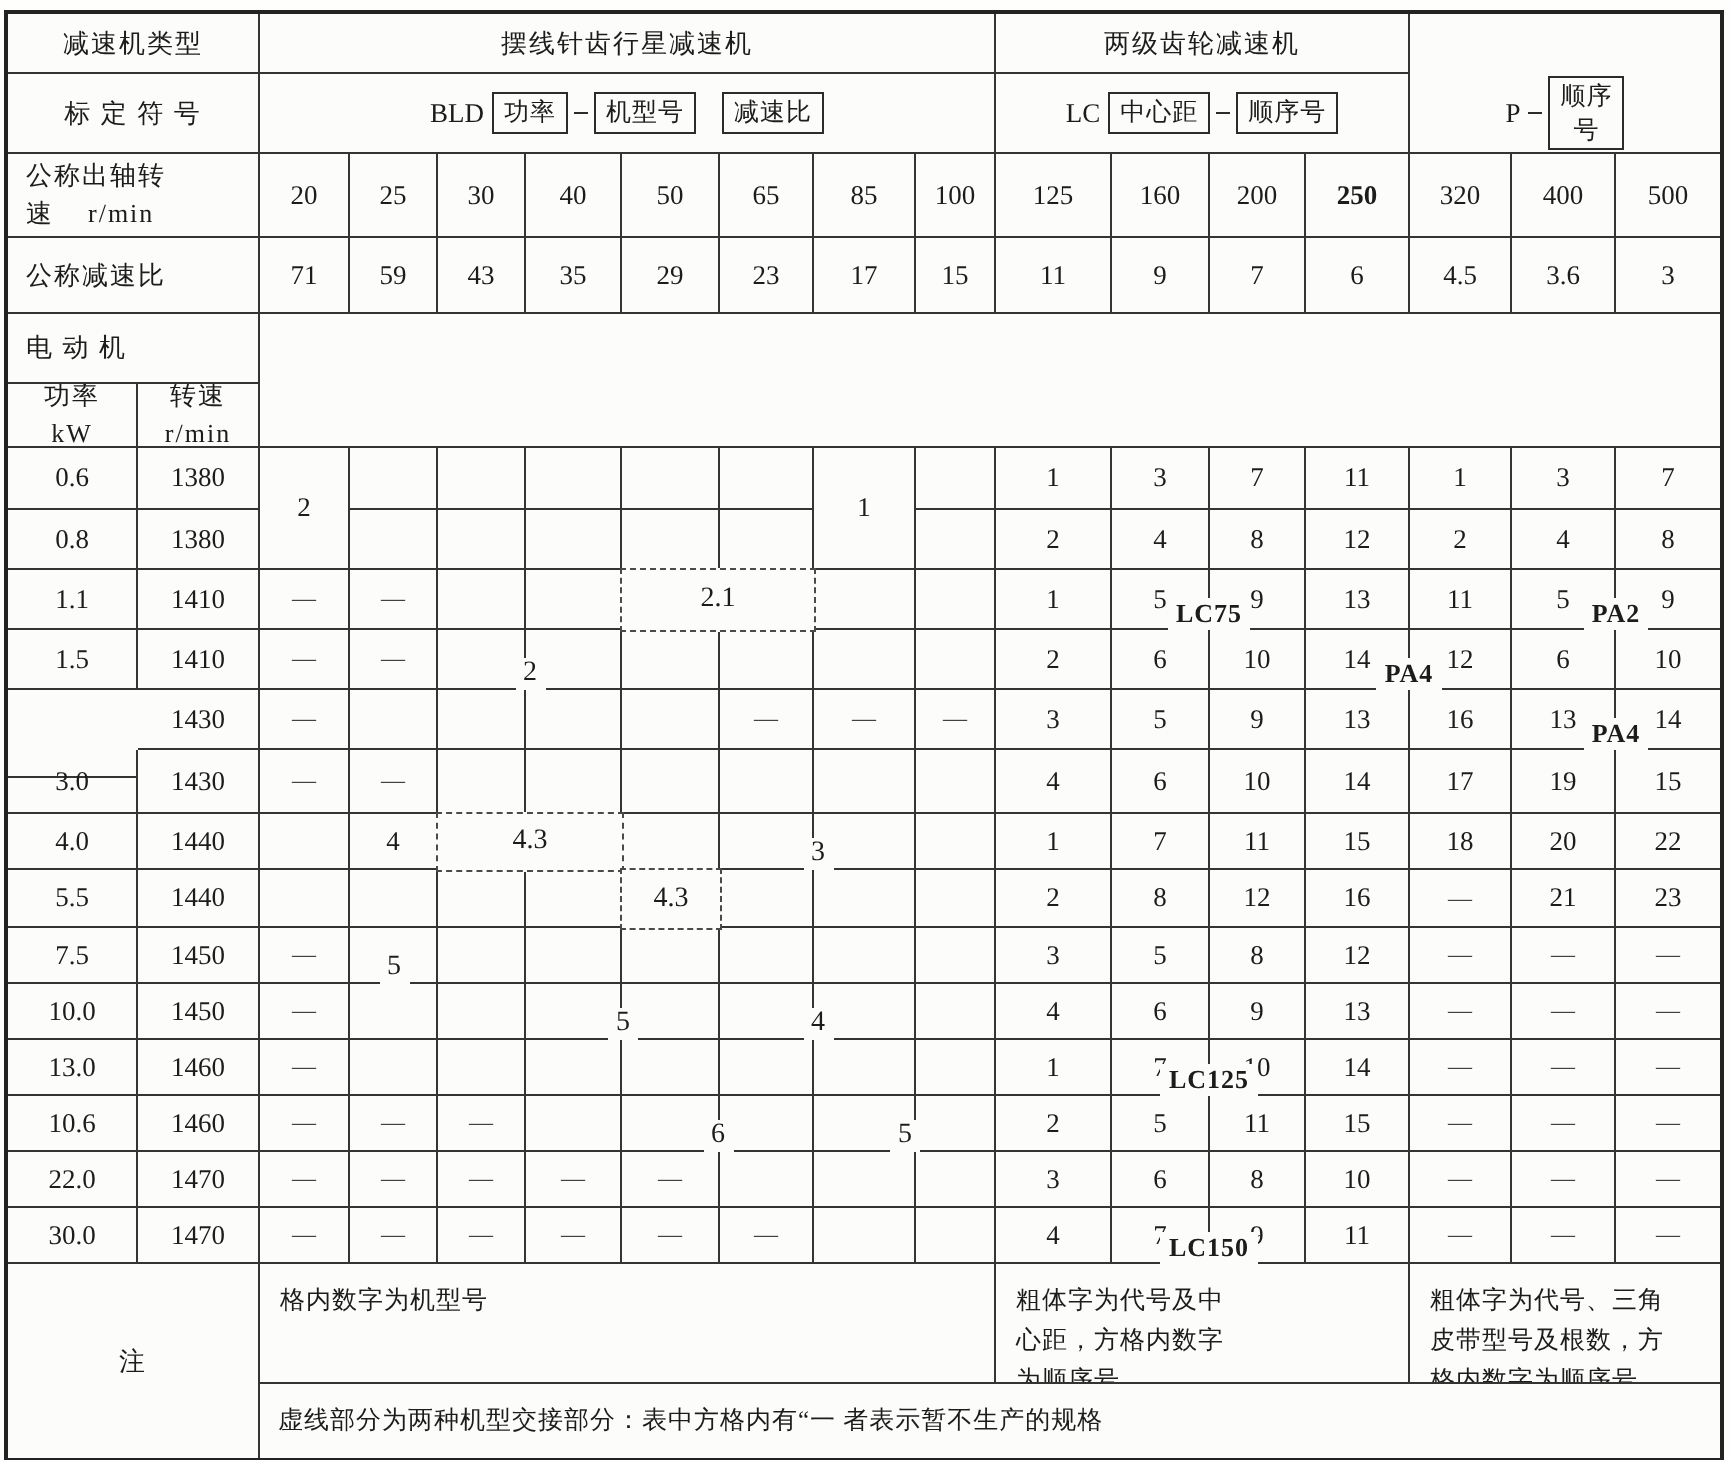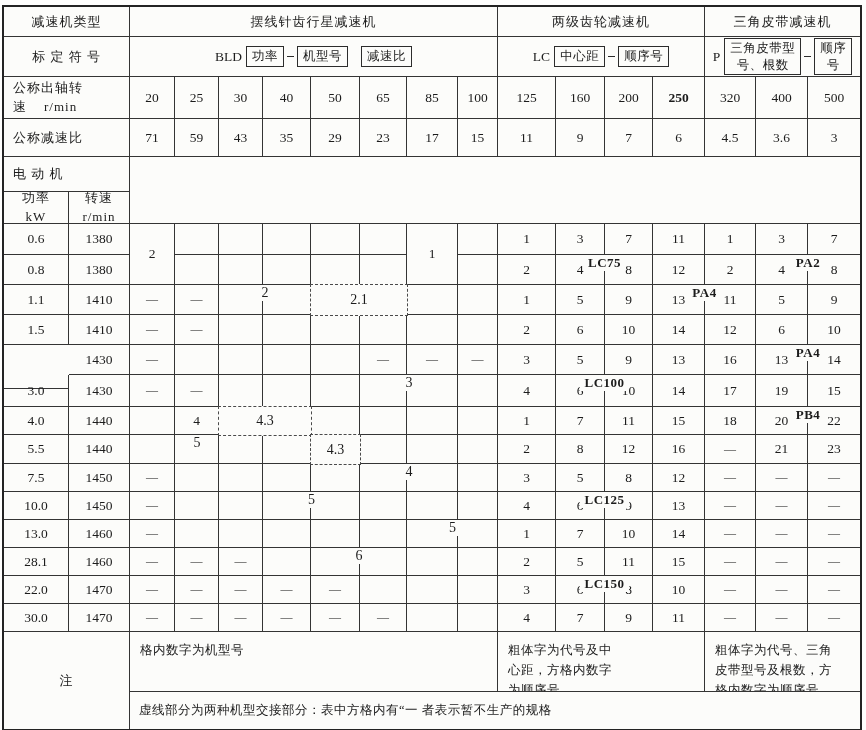--- a/index.html
+++ b/index.html
@@ -36,21 +36,21 @@
   .symc{gap:3px;}
   .sym-prefix{font-family:"Liberation Serif",serif;font-size:13.5px;margin-right:1px;}
   .nbox{
     border:1px solid #2c2c2c;padding:1px 5px;
     font-family:"Liberation Serif",serif;font-size:12.5px;
     white-space:pre;text-align:center;line-height:1.3;letter-spacing:.5px;
   }
   .link{width:7px;height:1px;background:#2c2c2c;flex:none;}
   .gap{width:7px;flex:none;}
   .ovl{
-    position:relative;z-index:3;display:flex;align-items:flex-start;justify-content:center;
+    position:relative;z-index:3;display:flex;align-items:flex-end;justify-content:center;
     pointer-events:none;
   }
   .ovl span{
     background:#fcfcfa;padding:0 4px;
     font-family:"Liberation Serif",serif;font-size:14px;
   }
   .ovl span.bold{font-weight:700;font-size:13px;letter-spacing:.5px;}
   .dbox{
     position:relative;z-index:2;background:#fcfcfa;
     border:1px dashed #4a4a4a;margin:-1px;
@@ -58,40 +58,37 @@
     font-family:"Liberation Serif",serif;font-size:14px;
   }
 </style>
 </head>
 <body>
 
 <div class="grid" id="grid">
     <div class="cell cjk" style="grid-area: 1 / 1 / span 1 / span 2;">减速机类型</div>
     <div class="cell cjk" style="grid-area: 1 / 3 / span 1 / span 8;">摆线针齿行星减速机</div>
     <div class="cell cjk" style="grid-area: 1 / 11 / span 1 / span 4;">两级齿轮减速机</div>
-    <div class="cell cjk" style="grid-area: 1 / 15 / span 1 / span 3; border-right: none;">三角皮带减速机</div>
     <div class="cell cjk" style="grid-area: 2 / 1 / span 1 / span 2;">标 定 符 号</div>
     <div class="cell symc" style="grid-area: 2 / 3 / span 1 / span 8;">
       <span class="sym-prefix">BLD</span>
       <span class="nbox">功率</span>
       <span class="link"></span>
       <span class="nbox">机型号</span>
       <span class="gap"></span>
       <span class="nbox">减速比</span>
     </div>
     <div class="cell symc" style="grid-area: 2 / 11 / span 1 / span 4;">
       <span class="sym-prefix">LC</span>
       <span class="nbox">中心距</span>
       <span class="link"></span>
       <span class="nbox">顺序号</span>
     </div>
     <div class="cell symc" style="grid-area: 2 / 15 / span 1 / span 3; border-right: none;">
       <span class="sym-prefix">P</span>
-      <span class="nbox">三角皮带型
-号、根数</span>
       <span class="link"></span>
       <span class="nbox">顺序
 号</span>
     </div>
     <div class="cell cjk pre left" style="grid-area: 3 / 1 / span 1 / span 2;">公称出轴转
 速    r/min</div>
     <div class="cell cjk left" style="grid-area: 4 / 1 / span 1 / span 2;">公称减速比</div>
     <div class="cell cjk left" style="grid-area: 5 / 1 / span 1 / span 2;">电 动 机</div>
     <div class="cell " style="grid-area: 5 / 3 / span 2 / span 15; border-right: none;"></div>
     <div class="cell cjk pre" style="grid-area: 6 / 1 / span 1 / span 1;">功率
@@ -315,21 +312,21 @@
     <div class="cell num" style="grid-area: 17 / 8 / span 1 / span 1;"></div>
     <div class="cell num" style="grid-area: 17 / 9 / span 1 / span 1;"></div>
     <div class="cell num" style="grid-area: 17 / 10 / span 1 / span 1;"></div>
     <div class="cell num" style="grid-area: 17 / 11 / span 1 / span 1;">1</div>
     <div class="cell num" style="grid-area: 17 / 12 / span 1 / span 1;">7</div>
     <div class="cell num" style="grid-area: 17 / 13 / span 1 / span 1;">10</div>
     <div class="cell num" style="grid-area: 17 / 14 / span 1 / span 1;">14</div>
     <div class="cell num dash" style="grid-area: 17 / 15 / span 1 / span 1;">—</div>
     <div class="cell num dash" style="grid-area: 17 / 16 / span 1 / span 1;">—</div>
     <div class="cell num dash" style="grid-area: 17 / 17 / span 1 / span 1; border-right: none;">—</div>
-    <div class="cell num" style="grid-area: 18 / 1 / span 1 / span 1;">28.1</div>
+    <div class="cell num" style="grid-area: 18 / 1 / span 1 / span 1;">10.6</div>
     <div class="cell num" style="grid-area: 18 / 2 / span 1 / span 1;">1460</div>
     <div class="cell num dash" style="grid-area: 18 / 3 / span 1 / span 1;">—</div>
     <div class="cell num dash" style="grid-area: 18 / 4 / span 1 / span 1;">—</div>
     <div class="cell num dash" style="grid-area: 18 / 5 / span 1 / span 1;">—</div>
     <div class="cell num" style="grid-area: 18 / 6 / span 1 / span 1;"></div>
     <div class="cell num" style="grid-area: 18 / 7 / span 1 / span 1;"></div>
     <div class="cell num" style="grid-area: 18 / 8 / span 1 / span 1;"></div>
     <div class="cell num" style="grid-area: 18 / 9 / span 1 / span 1;"></div>
     <div class="cell num" style="grid-area: 18 / 10 / span 1 / span 1;"></div>
     <div class="cell num" style="grid-area: 18 / 11 / span 1 / span 1;">2</div>
@@ -399,34 +396,28 @@
     </div>
     <div class="ovl" style="grid-area: 17 / 9 / span 2 / span 2;">
       <span>5</span>
     </div>
     <div class="ovl" style="grid-area: 18 / 7 / span 1 / span 2;">
       <span>6</span>
     </div>
     <div class="ovl" style="grid-area: 8 / 12 / span 2 / span 2;">
       <span class="bold">LC75</span>
     </div>
-    <div class="ovl" style="grid-area: 12 / 12 / span 2 / span 2;">
-      <span class="bold">LC100</span>
-    </div>
     <div class="ovl" style="grid-area: 16 / 12 / span 2 / span 2;">
       <span class="bold">LC125</span>
     </div>
     <div class="ovl" style="grid-area: 19 / 12 / span 2 / span 2;">
       <span class="bold">LC150</span>
     </div>
     <div class="ovl" style="grid-area: 8 / 16 / span 2 / span 2;">
       <span class="bold">PA2</span>
     </div>
     <div class="ovl" style="grid-area: 9 / 14 / span 2 / span 2;">
       <span class="bold">PA4</span>
     </div>
     <div class="ovl" style="grid-area: 11 / 16 / span 1 / span 2;">
       <span class="bold">PA4</span>
-    </div>
-    <div class="ovl" style="grid-area: 13 / 16 / span 2 / span 2;">
-      <span class="bold">PB4</span>
     </div>
   </div>
 
 </body></html>

